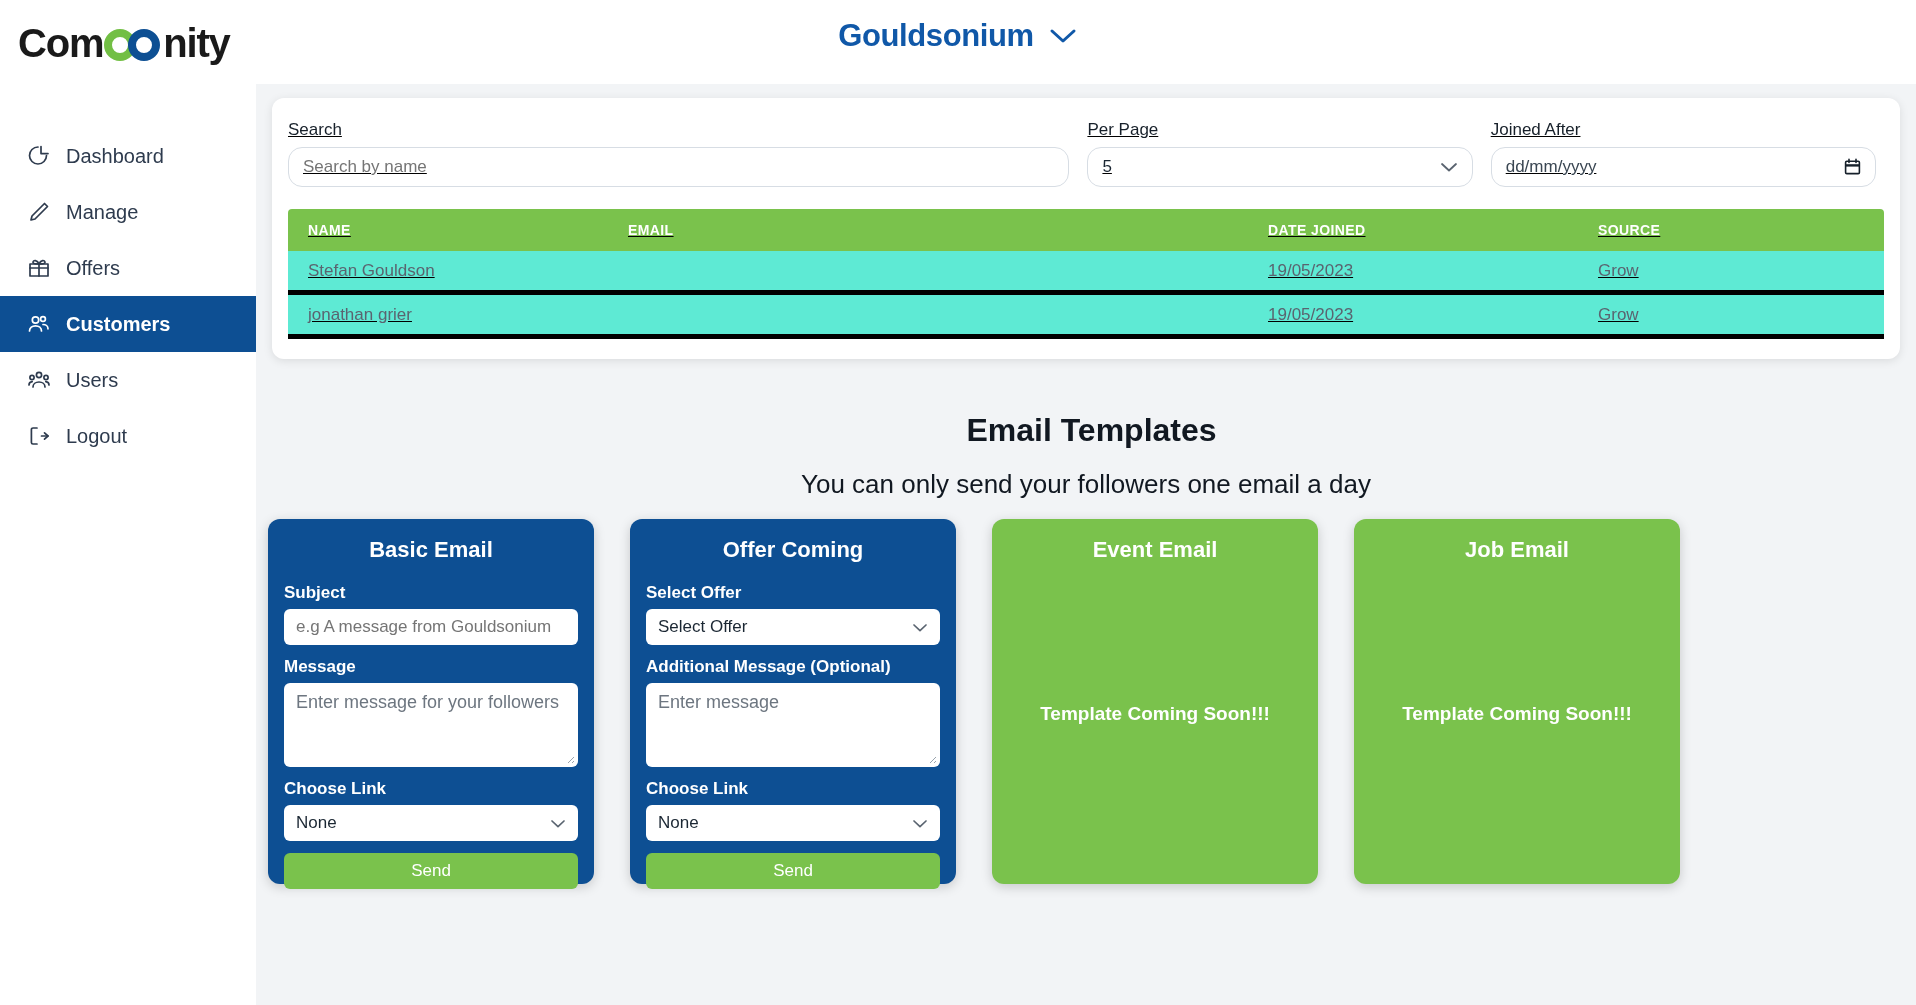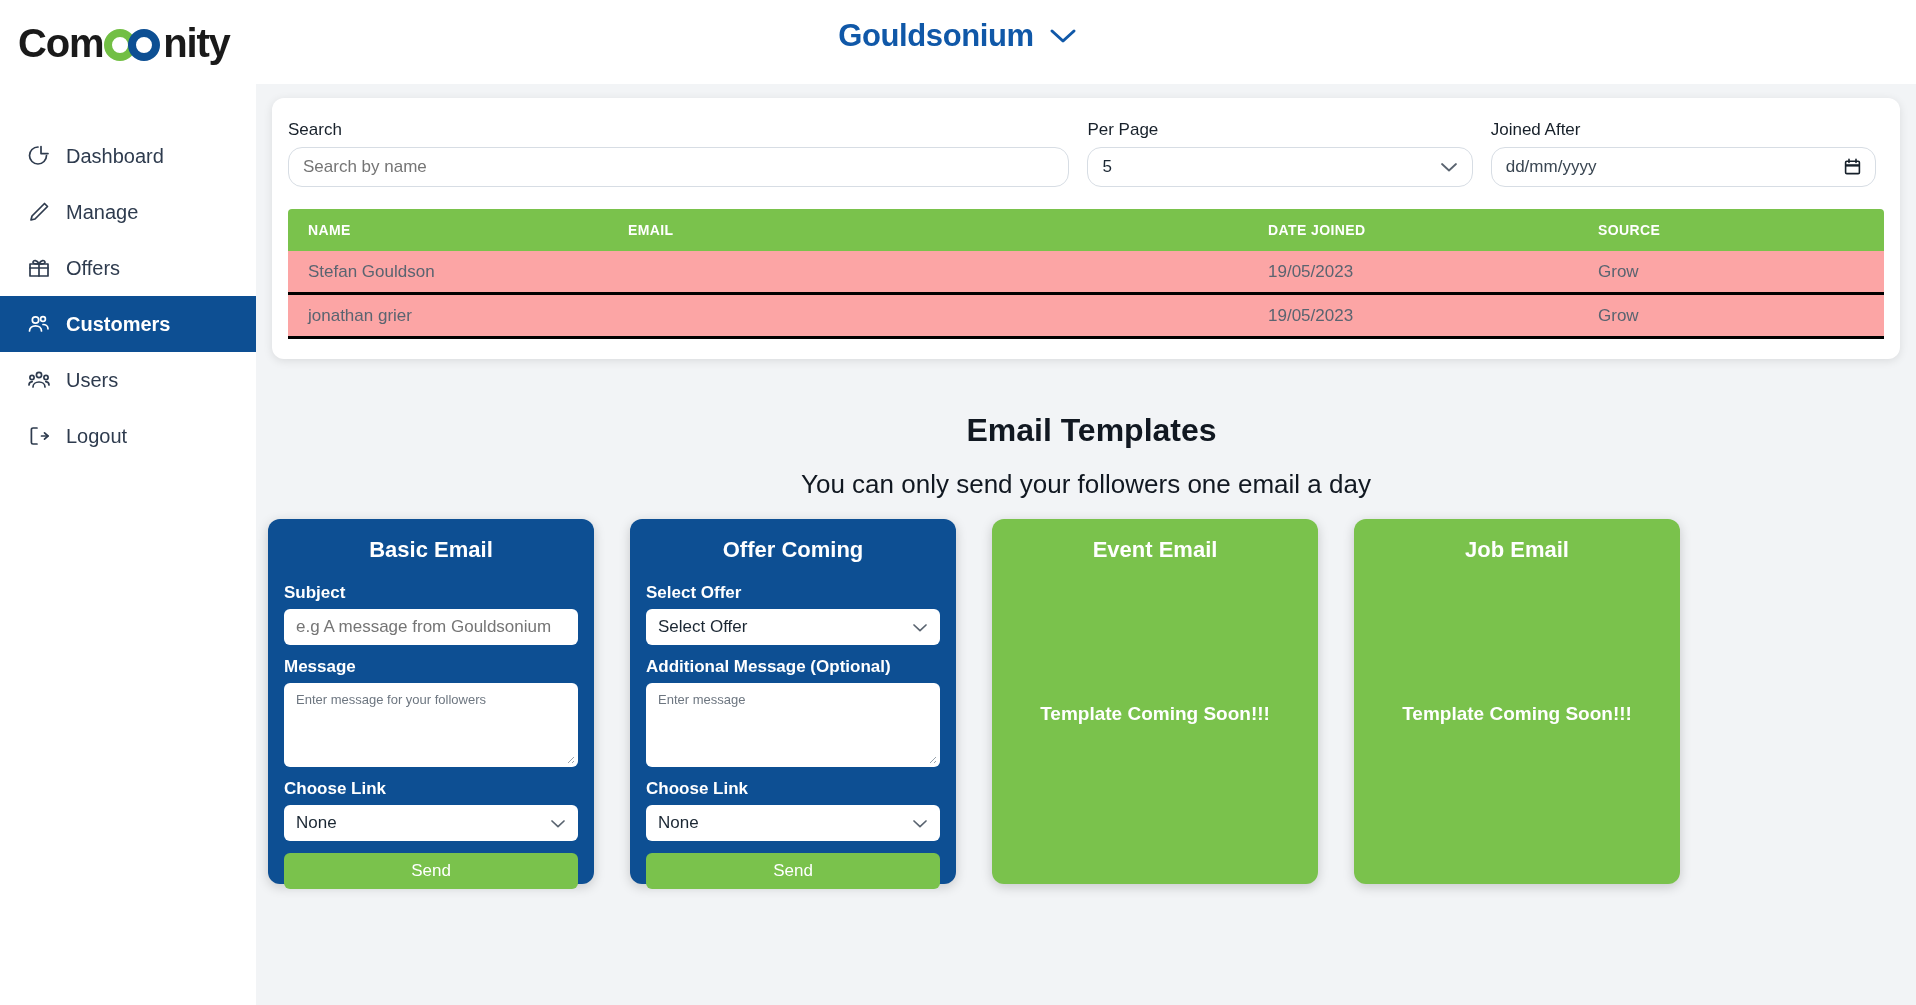--- a/index.html
+++ b/index.html
@@ -67,20 +67,21 @@
     position: absolute; left: 256px; top: 84px;
     width: 1660px; height: 921px; background: #f2f4f6;
     overflow: hidden;
   }
 
   .filter-card {
     position: absolute; left: 16px; top: 14px; width: 1628px;
     background: #ffffff; border-radius: 12px;
     box-shadow: 0 2px 10px rgba(0,0,0,0.10);
     padding: 22px 24px 20px 16px;
+    text-decoration: underline;
   }
   .filter-row { display: flex; gap: 18px; align-items: flex-end; }
   .field { display: flex; flex-direction: column; }
   .field .flabel { font-size: 17px; color: #17202a; margin-bottom: 7px; }
   .field .fctl {
     height: 40px; border: 1px solid #d7dde4; border-radius: 14px;
     background: #ffffff; display: flex; align-items: center;
     padding: 0 14px; font-size: 17px; color: #9aa4ae;
   }
   .field.search { width: 795px; }
@@ -90,22 +91,22 @@
   .fctl.date { justify-content: space-between; color: #3a4652; }
 
   .tbl { margin-top: 22px; width: 1596px; }
   .tbl-head {
     background: #7ac24c; border-radius: 4px 4px 0 0; height: 42px;
     display: flex; align-items: center;
     color: #ffffff; font-size: 14px; font-weight: 700; letter-spacing: 0.4px;
   }
   .tbl-row {
     height: 44px; display: flex; align-items: center;
-    color: #5a6470; font-size: 17px; border-bottom: 3px solid #000000;
-    background: #fca5a5;
+    color: #5a6470; font-size: 17px; border-bottom: 5px solid #000000;
+    background: #5eead4;
   }
   .c-name   { width: 340px; padding-left: 20px; }
   .c-email  { width: 640px; }
   .c-date   { width: 330px; }
   .c-source { width: 280px; }
 
   
   .tmpl-title {
     position: absolute; left: 11px; right: 0; top: 328px; text-align: center;
     font-size: 32px; font-weight: 700; color: #111821;
@@ -144,21 +145,21 @@
     display: flex; align-items: center; margin-bottom: 12px;
     font-family: "Liberation Sans", sans-serif;
   }
   .card .cselect {
     width: 100%; height: 36px; background: #ffffff; border: none; border-radius: 6px;
     padding: 0 12px; font-size: 17px; color: #1b2733;
     display: flex; align-items: center; justify-content: space-between; margin-bottom: 12px;
   }
   .card .ctextarea {
     width: 100%; height: 84px; background: #ffffff; border: none; border-radius: 6px;
-    padding: 9px 12px; font-size: 13px; color: #6d7680; margin-bottom: 12px;
+    padding: 9px 12px; font-size: 18px; color: #6d7680; margin-bottom: 12px;
     position: relative; overflow: hidden;
   }
   .card .ctextarea .rsz {
     position: absolute; right: 3px; bottom: 3px; width: 12px; height: 12px;
   }
   .card .sendbtn {
     width: 100%; height: 36px; background: #7ac24c; border: none; border-radius: 6px;
     color: #ffffff; font-size: 17px; display: flex; align-items: center;
     justify-content: center; cursor: pointer; margin-top: 6px;
     font-family: Liberation Sans, sans-serif;

